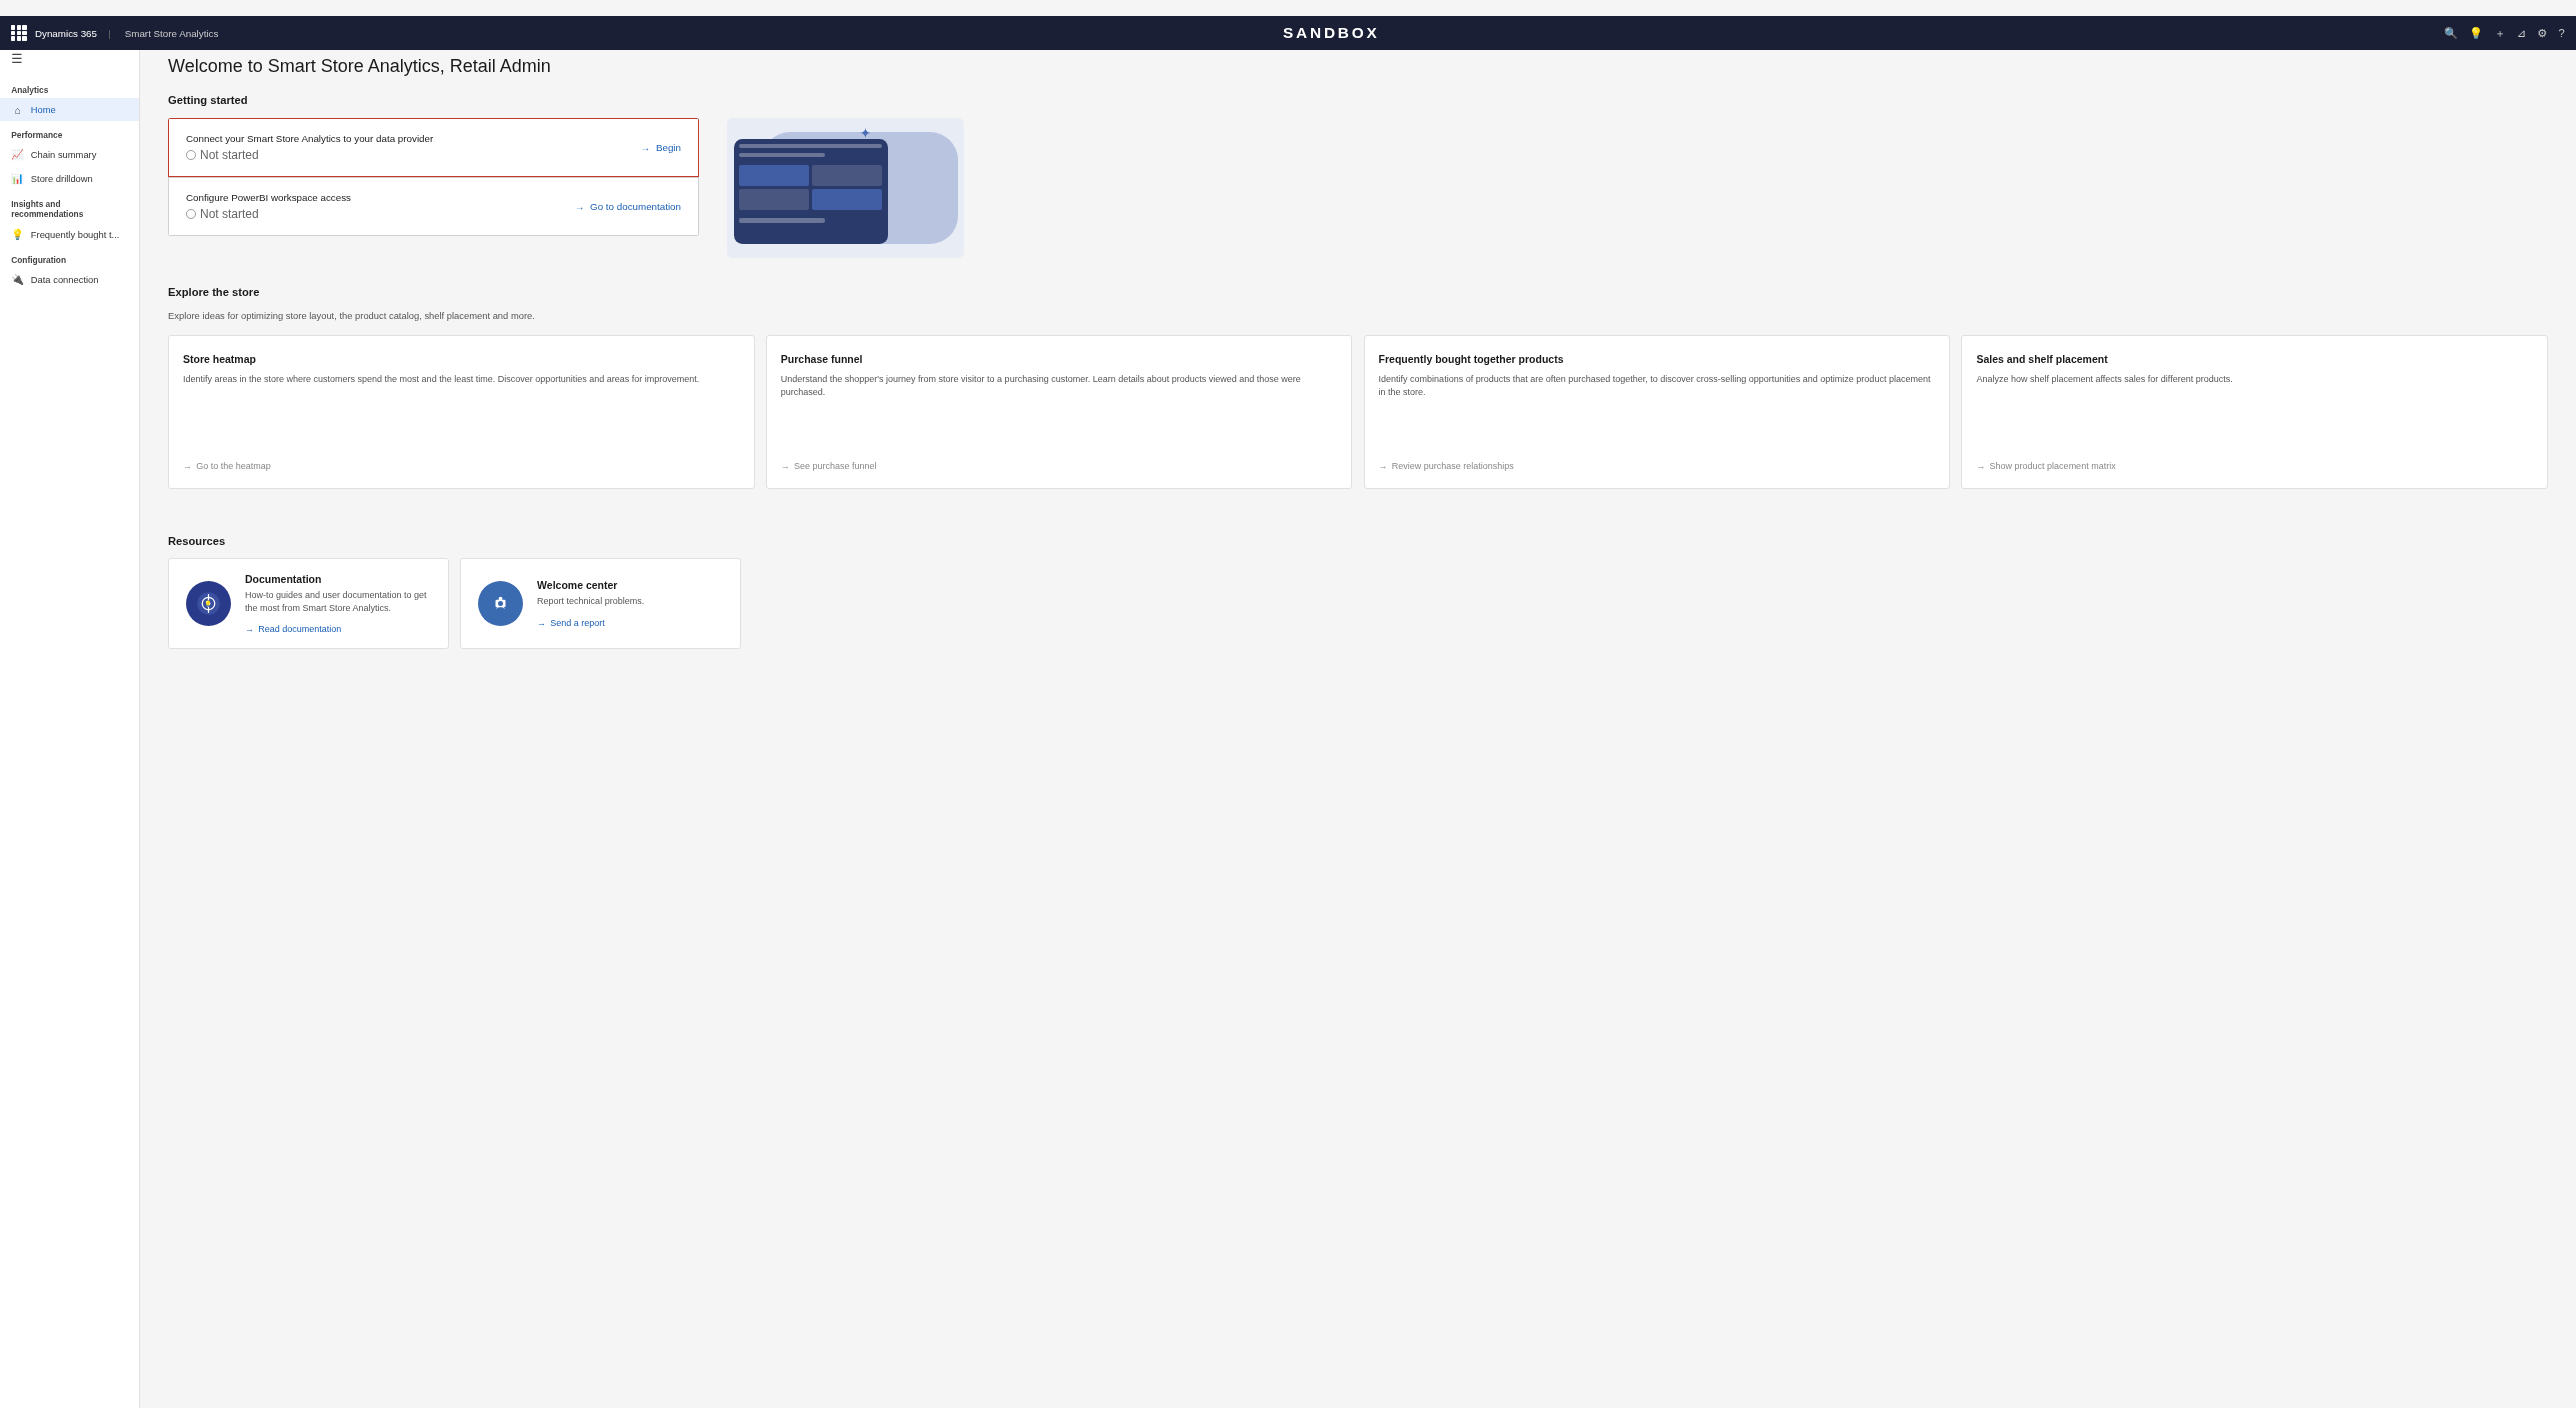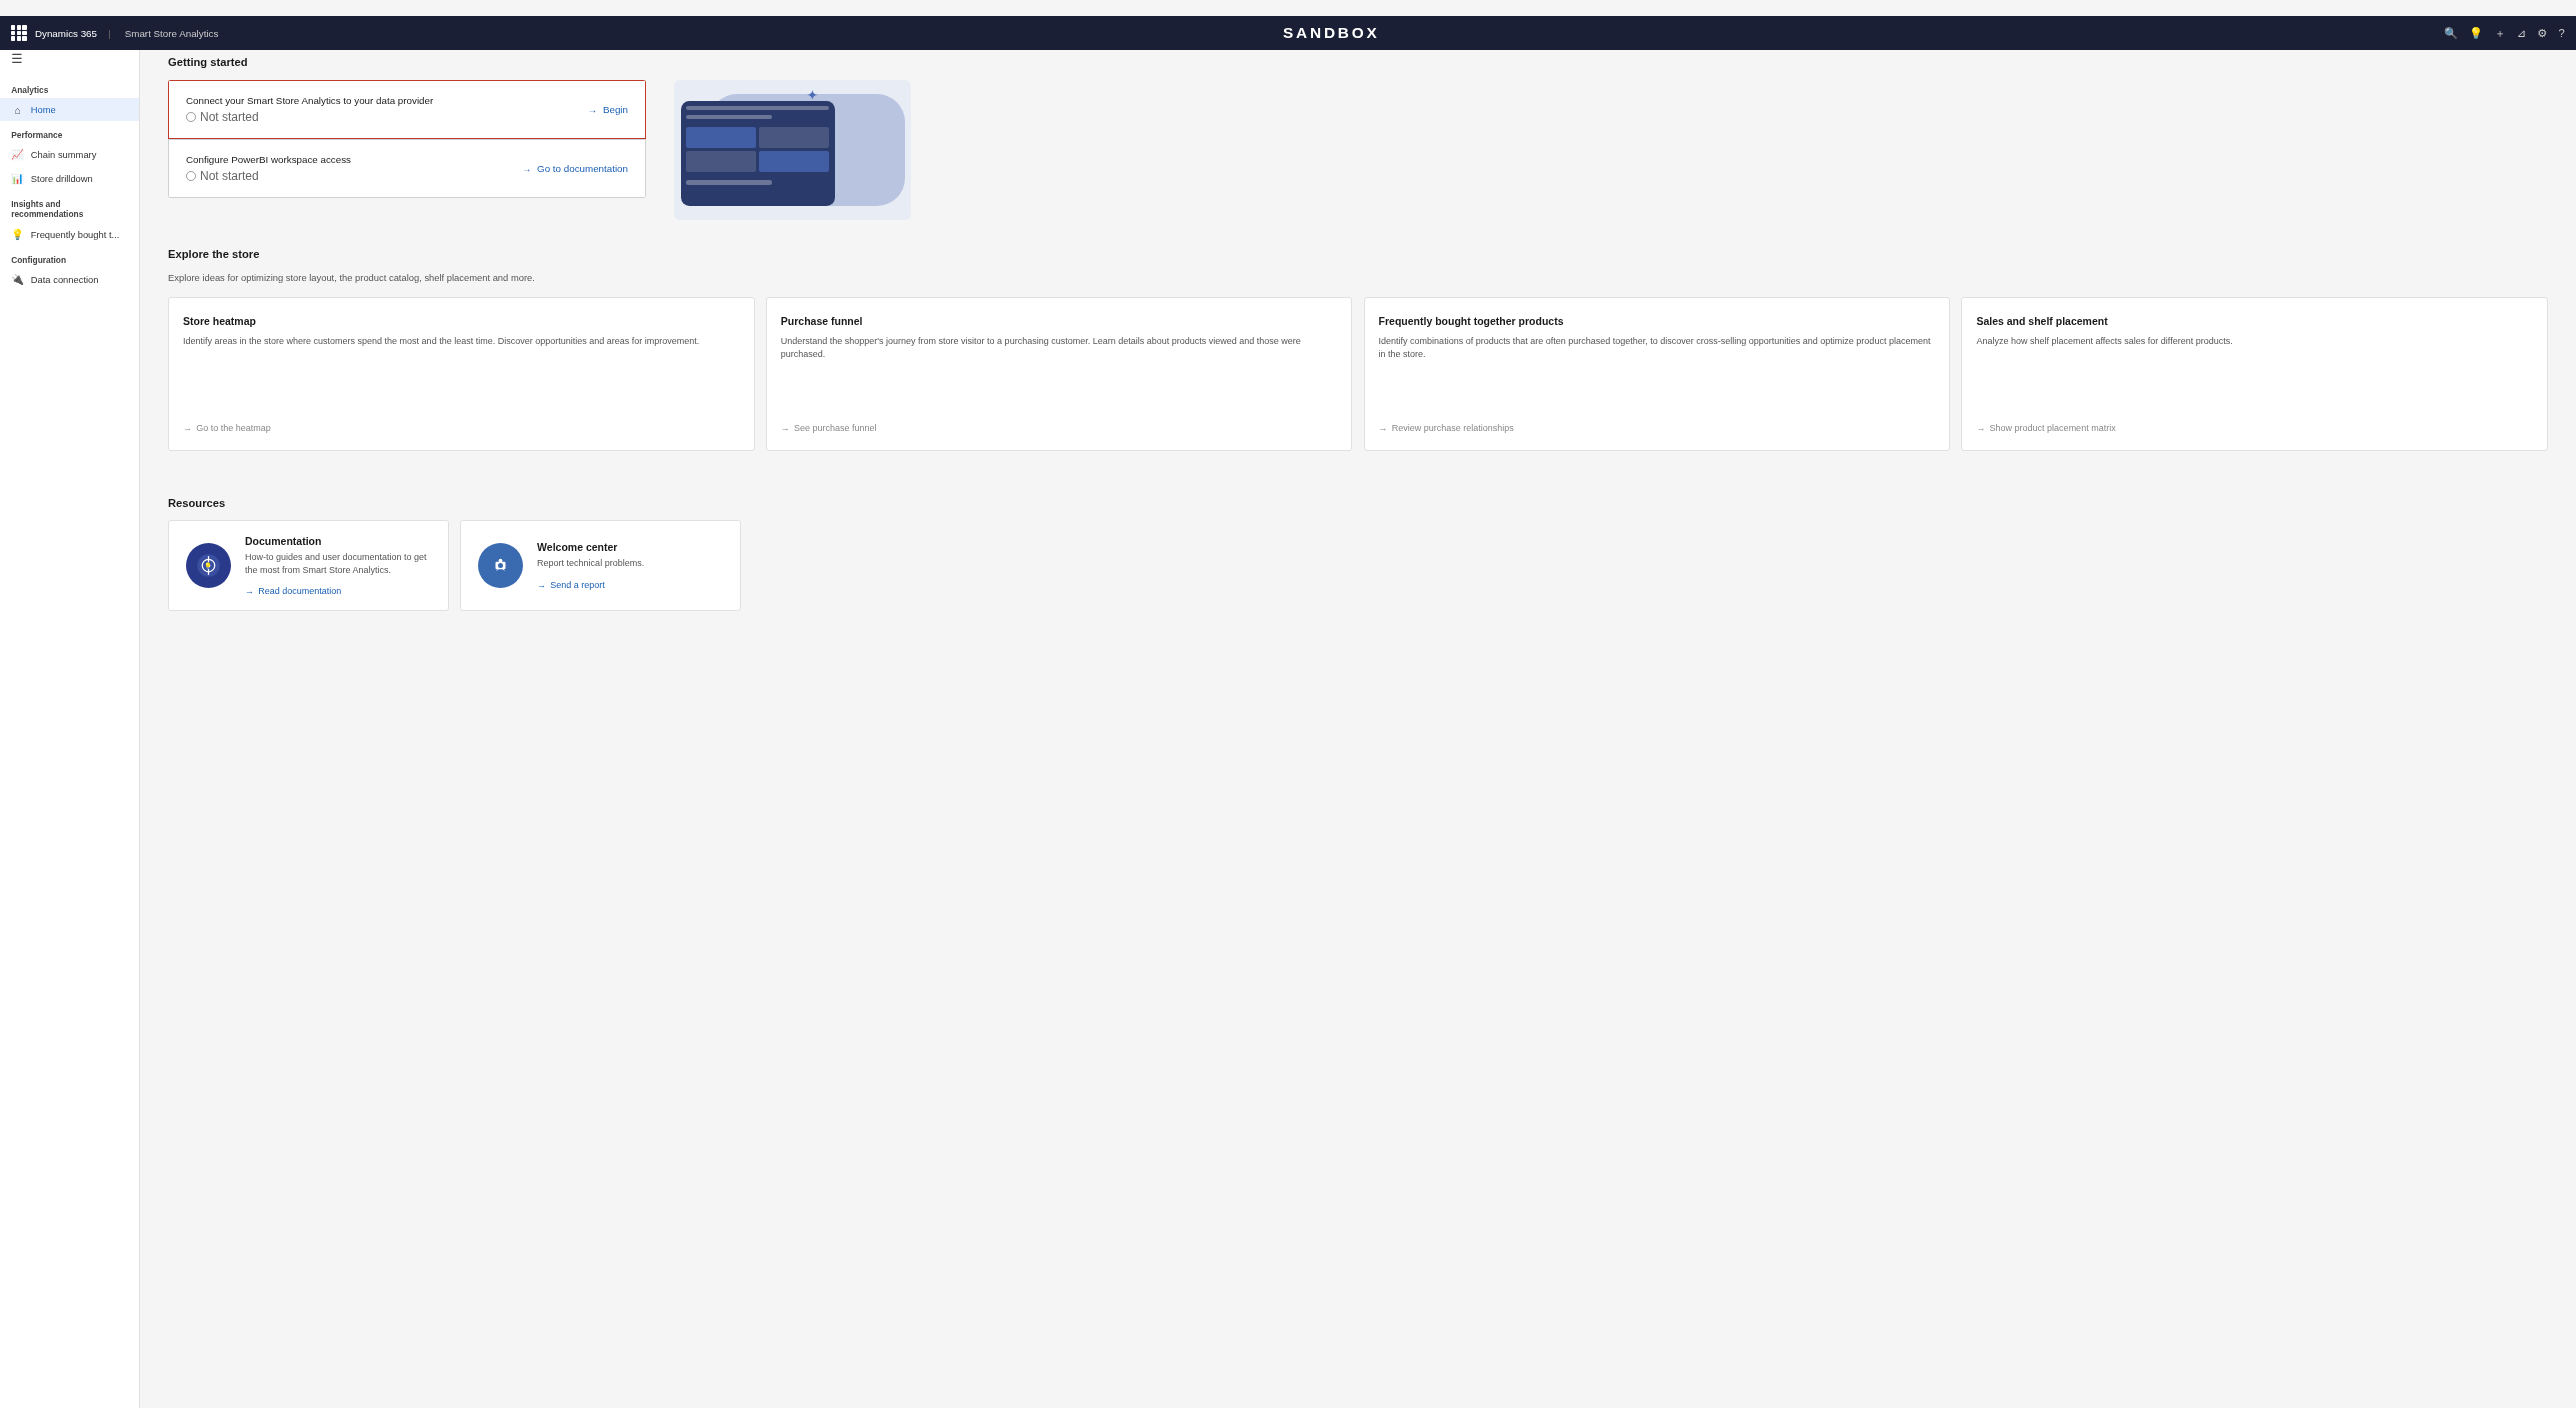--- a/index.html
+++ b/index.html
@@ -85,21 +85,21 @@
     }
 
     
     .getting-started-cards {
       display: flex;
       flex-direction: column;
       gap: 0;
       background: #fff;
       border-radius: 2.8px;
       overflow: hidden;
-      width: 478px;
+      width: 531px;
       margin-bottom: 22.4px;
     }
     .gs-card {
       display: flex;
       align-items: center;
       justify-content: space-between;
       padding: 14px 17px;
       border: 0.7px solid #d0d0d0;
       background: #fff;
     }
@@ -295,20 +295,21 @@
 
     <div class="sidebar-section-label">Configuration</div>
     <div class="sidebar-item">
       <span class="sidebar-item-icon">🔌</span>
       <span>Data connection</span>
     </div>
   </nav>
 
   <main class="main-content">
 
+    <h1 class="page-title">Welcome to Smart Store Analytics, Retail Admin</h1>
 
     <section>
       <div class="section-title">Getting started</div>
 
       <div class="getting-started-section">
 
         <div class="getting-started-cards">
 
           <div class="gs-card highlighted">
             <div class="gs-card-left">

